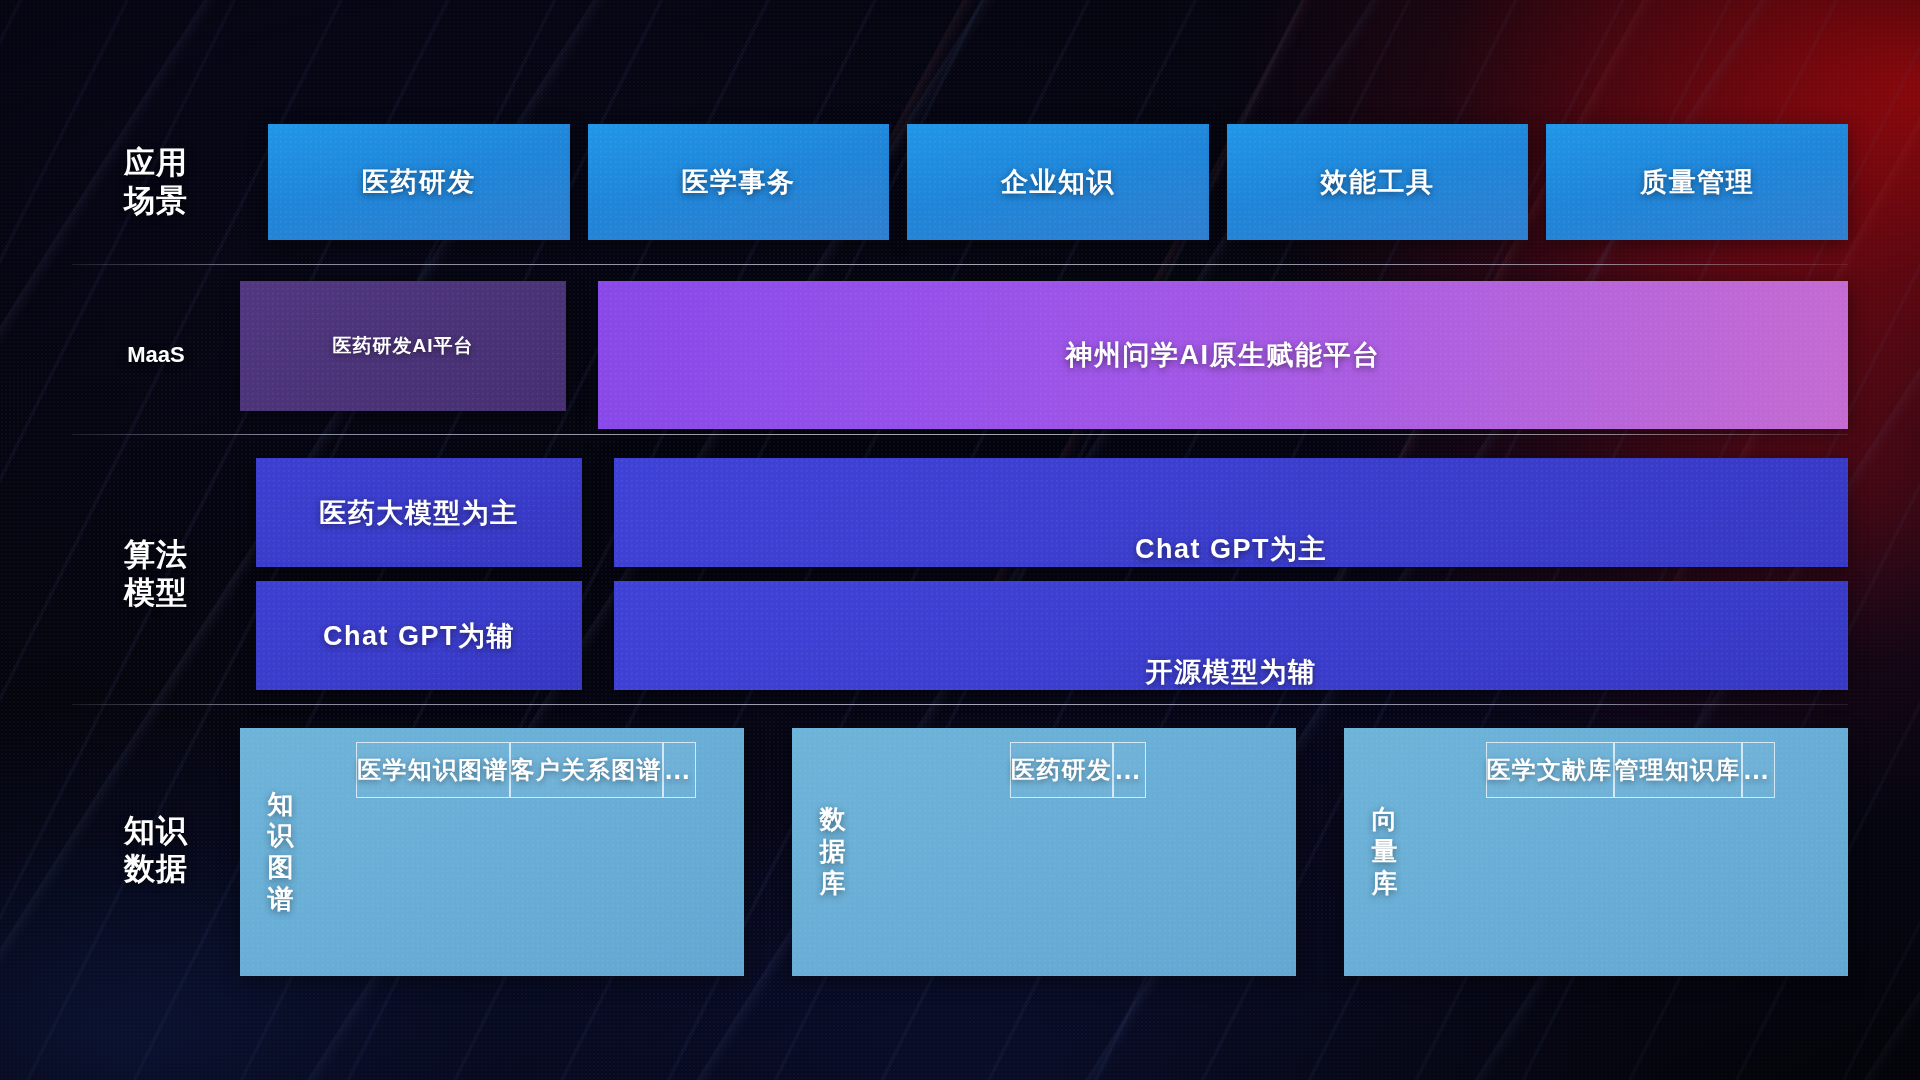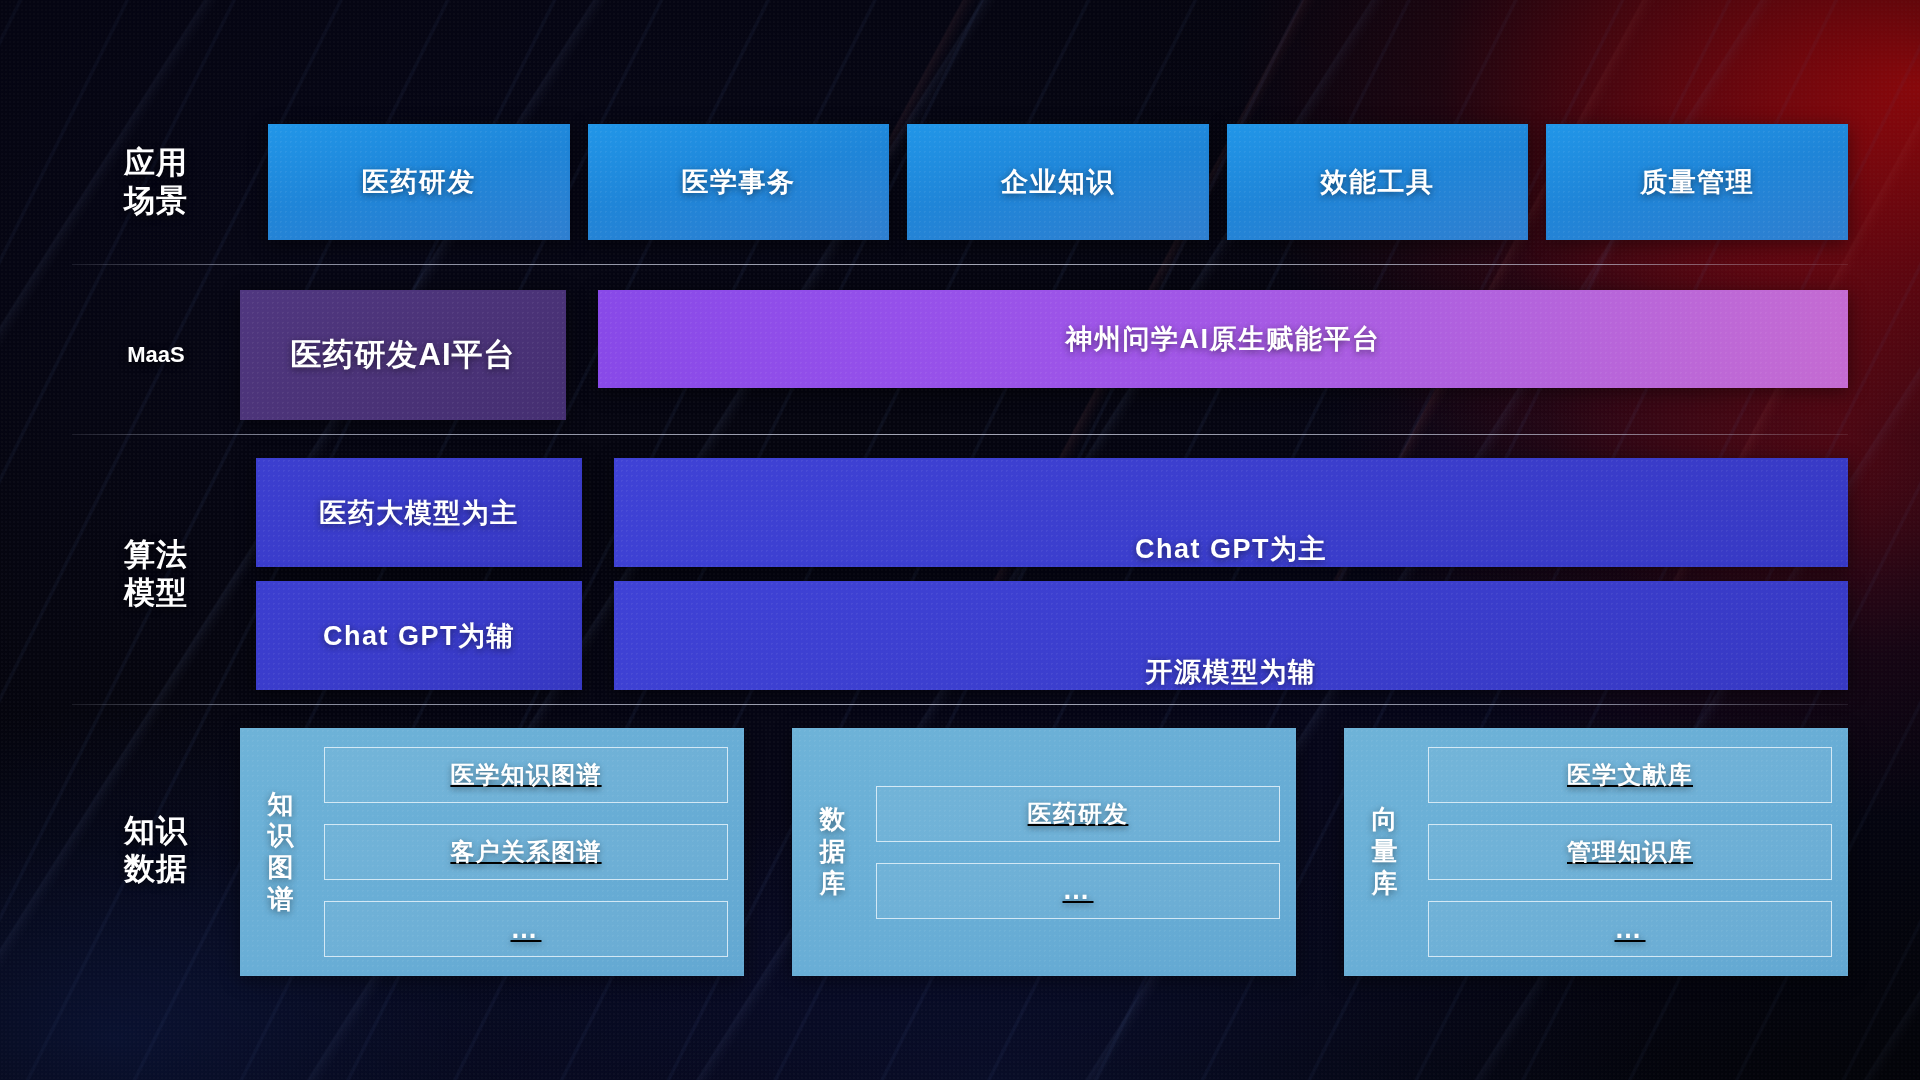--- a/index.html
+++ b/index.html
@@ -145,27 +145,27 @@
     letter-spacing:1.5px;
     background:linear-gradient(168deg,#2196e8 0%,#1f85d8 48%,#2f7fd0 100%);
   }
 
   
   #row-maas { top:290px; height:130px; }
   #row-maas .rowbody { gap:32px; }
   .maas-left {
     flex:0 0 326px;
     height:130px;
-    font-size:31px;
+    font-size:19px;
     letter-spacing:1px;
     background:linear-gradient(150deg,#503780 0%,#4b3378 52%,#452f72 100%);
   }
   .maas-right {
     flex:1 1 auto;
-    height:98px;
+    height:148px;
     font-size:27px;
     letter-spacing:1.5px;
     background:linear-gradient(92deg,#8849e8 0%,#9550ea 24%,#a257e6 48%,#b262dd 72%,#c46bd2 100%);
   }
 
   
   #row-algo { top:458px; height:232px; }
   #row-algo .rowbody { flex-direction:column; gap:14px; }
   .algo-line { display:flex; gap:32px; }
   .algo-left {
@@ -217,25 +217,24 @@
     font-weight:bold;
     line-height:1.22;
     letter-spacing:1px;
     text-align:center;
     white-space:pre-line;
     text-shadow:0 2px 7px rgba(0,0,0,.40);
   }
   .kcard-items {
     position:relative; z-index:2;
     flex:1 1 auto;
-    display:flex; flex-direction:column;
+    display:flex; 
     justify-content:center;
-    gap:21px;
+    gap:0;
     padding-left:12px;
-    text-decoration:underline;
   }
   .kitem {
     height:56px;
     display:flex; align-items:center; justify-content:center;
     border:1px solid rgba(236,246,253,0.80);
     color:#ffffff;
     font-size:24px;
     font-weight:bold;
     letter-spacing:1.2px;
     background:rgba(255,255,255,0.045);

